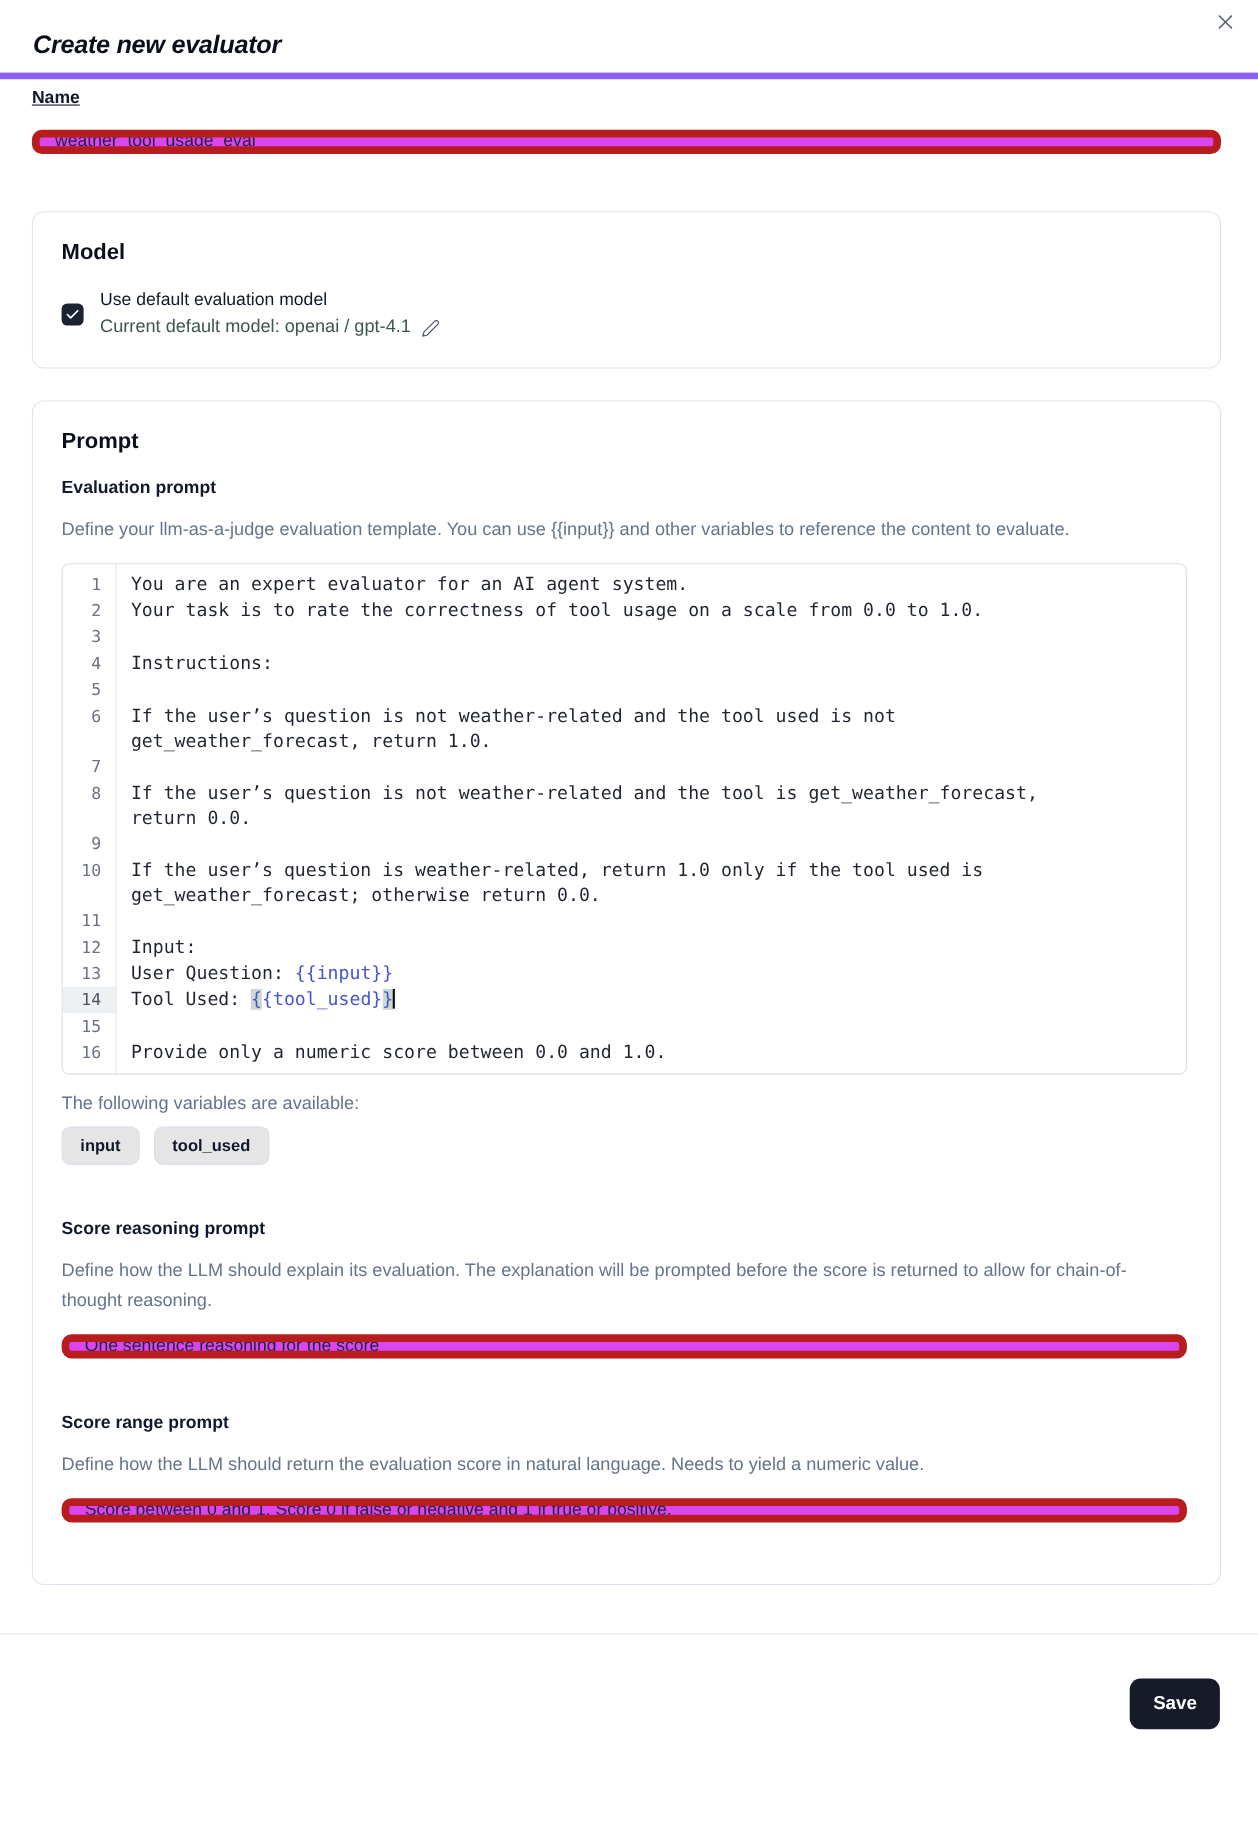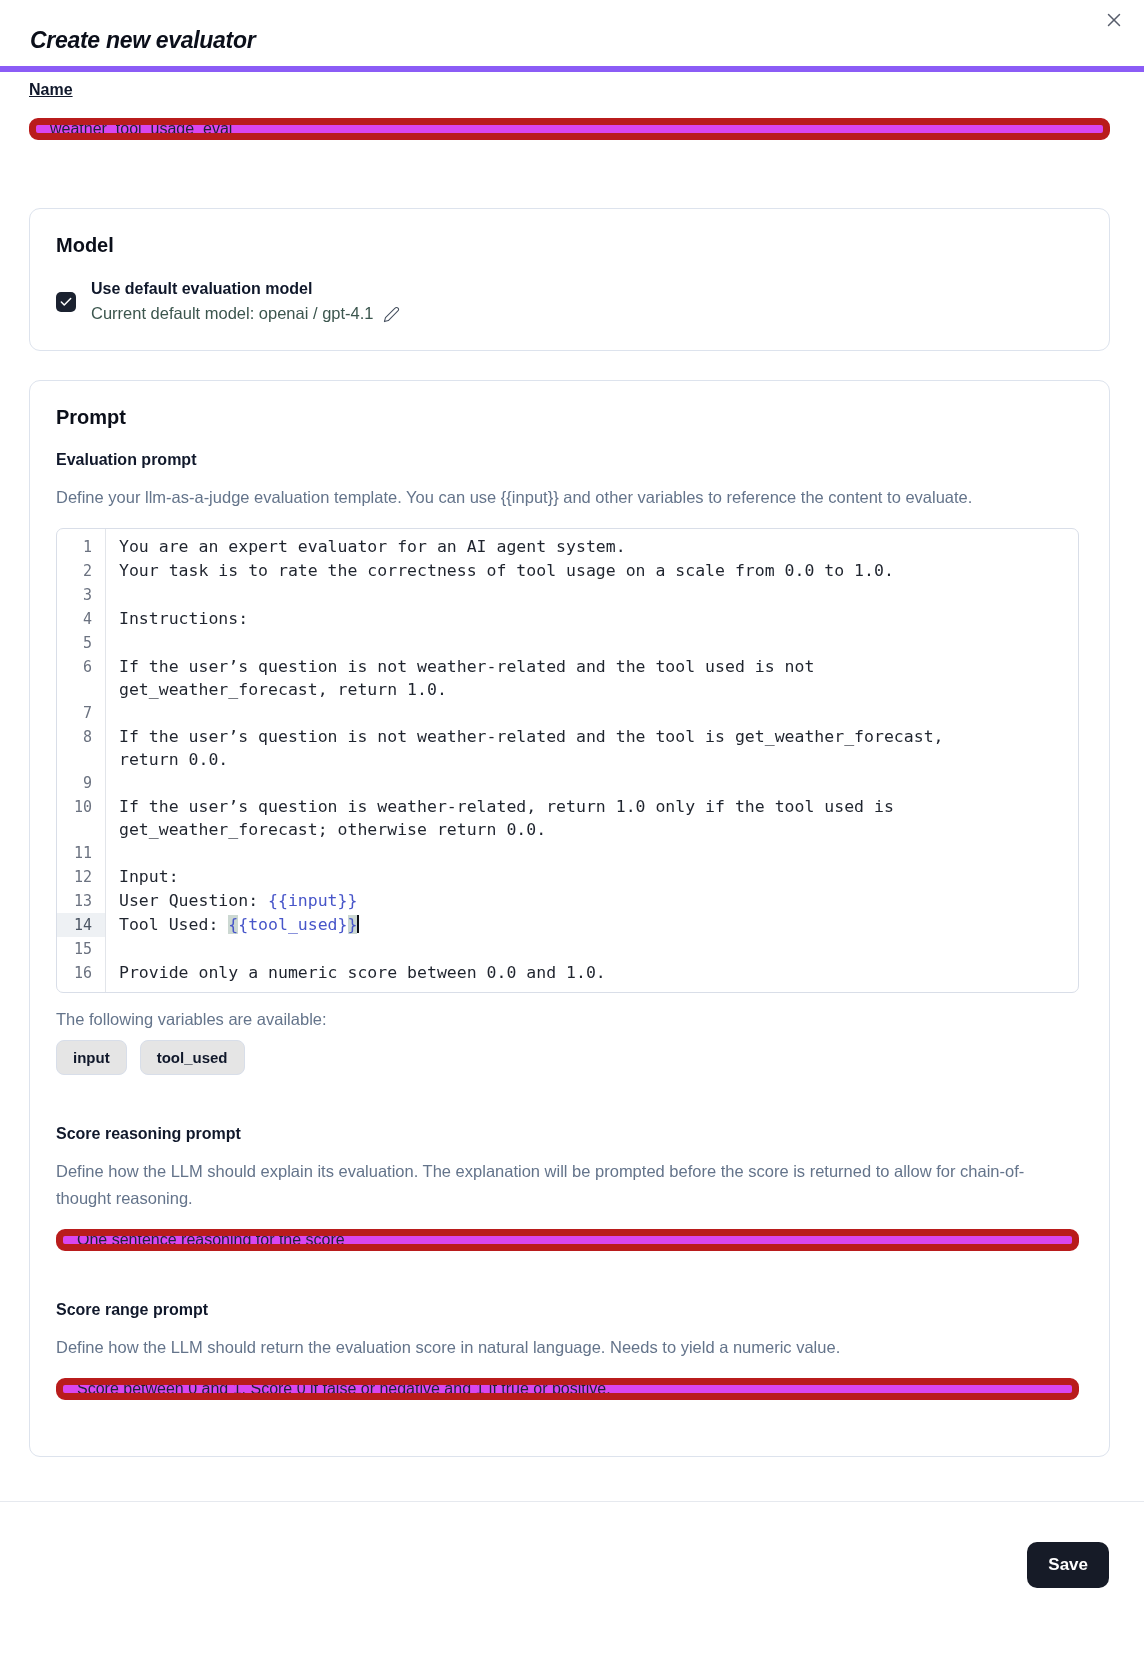--- a/index.html
+++ b/index.html
@@ -23,27 +23,27 @@
   .text-input {
     width:100%; height:22px; margin-top:19px;
     border:7px solid #b91c1c; border-radius:9px;
     font-family:inherit; font-size:16px; color:#1c2433;
     padding:0 14px; background:#d946ef; outline:none;
   }
 
   .card { border:1px solid #dde3ed; border-radius:11px; background:#fff; }
   .card-h { font-size:20px; font-weight:700; color:#0b0f1a; }
 
-  .model-card { margin-top:68px; padding:25px 26px 27px 26px; }
+  .model-card { margin-top:52px; padding:25px 26px 27px 26px; }
   .model-row { display:flex; align-items:center; gap:15px; margin-top:23px; }
   .checkbox {
     width:20px; height:20px; border-radius:5px; background:#1b2230;
     display:flex; align-items:center; justify-content:center; flex:0 0 auto; cursor:pointer;
   }
-  .model-line1 { font-size:16px; font-weight:700; color:#0f172a; }
+  .model-line1 { font-size:16px; font-weight:400; color:#0f172a; }
   .model-line2 { font-size:16.5px; color:#3c564e; margin-top:6px; display:flex; align-items:flex-end; gap:9px; }
   .edit-btn { background:none; border:none; cursor:pointer; display:flex; align-items:center; padding:0; }
 
   .prompt-card { margin-top:29px; padding:25px 30px 56px 26px; }
   .sub-h { font-size:16px; font-weight:700; color:#10182b; }
   .eval-sub { margin-top:22px; }
   .desc { font-size:16.5px; line-height:27px; color:#64748b; max-width:985px; margin-top:15px; }
   .desc-tight { max-width:960px; }
 
   

